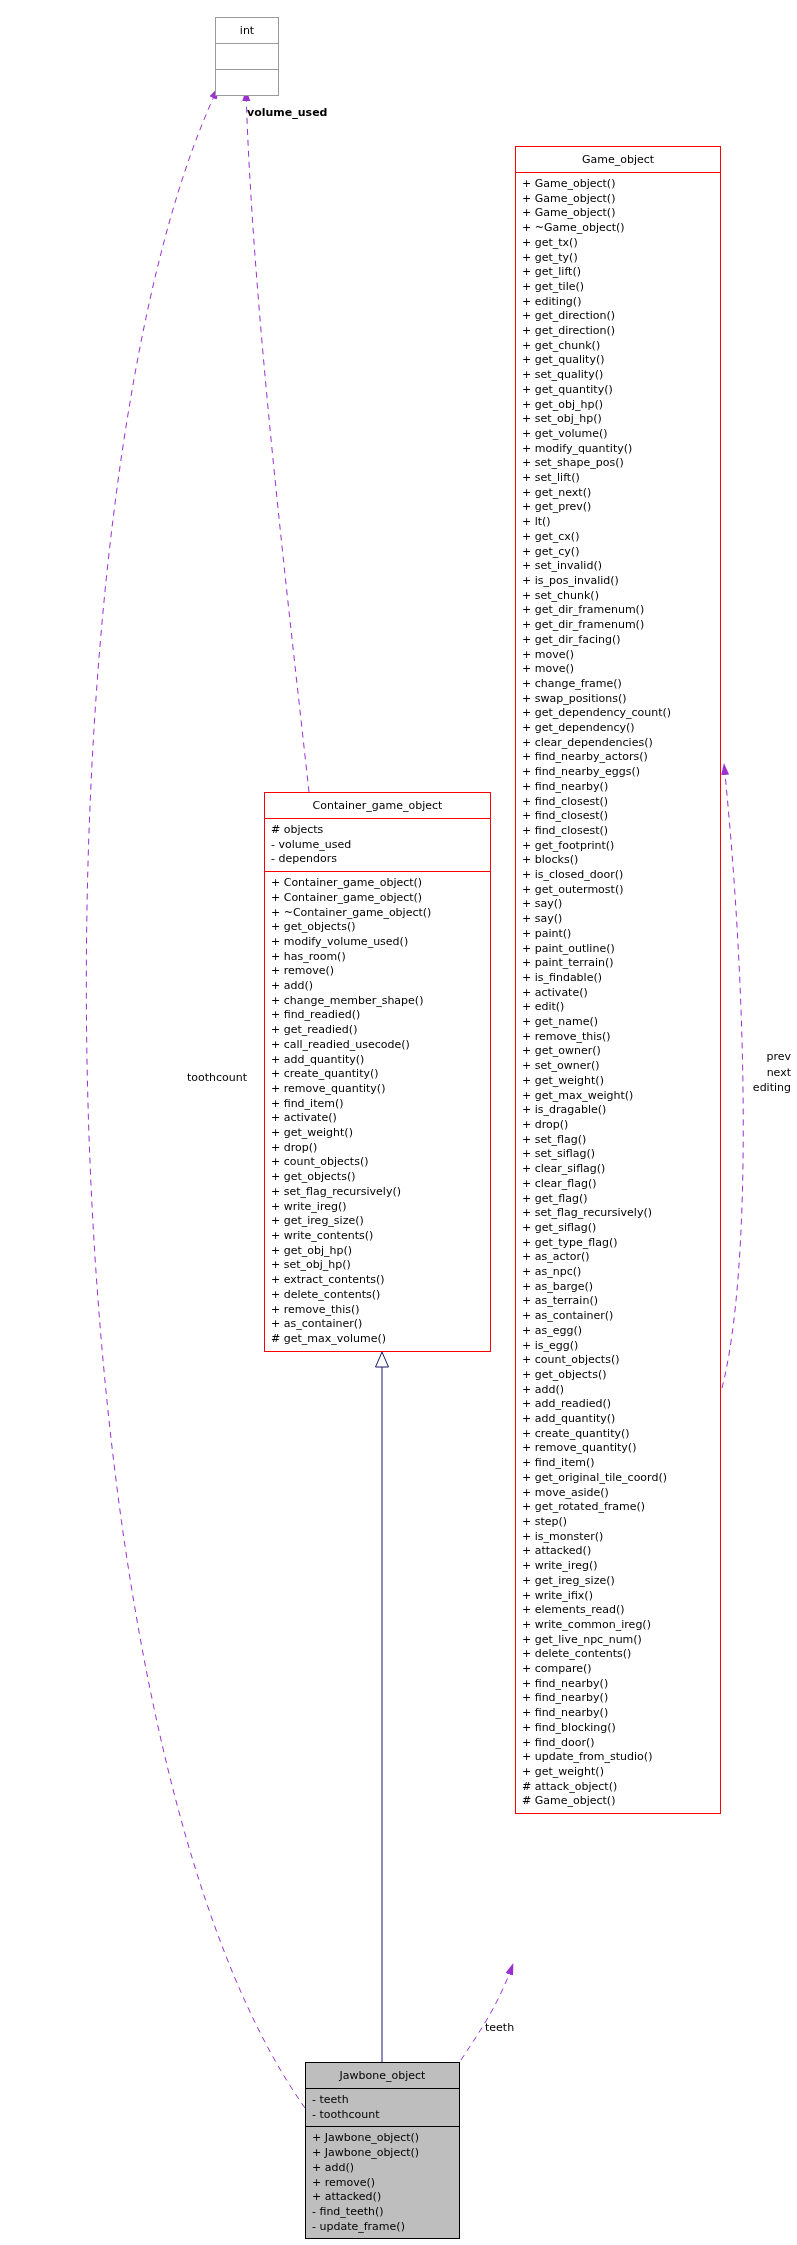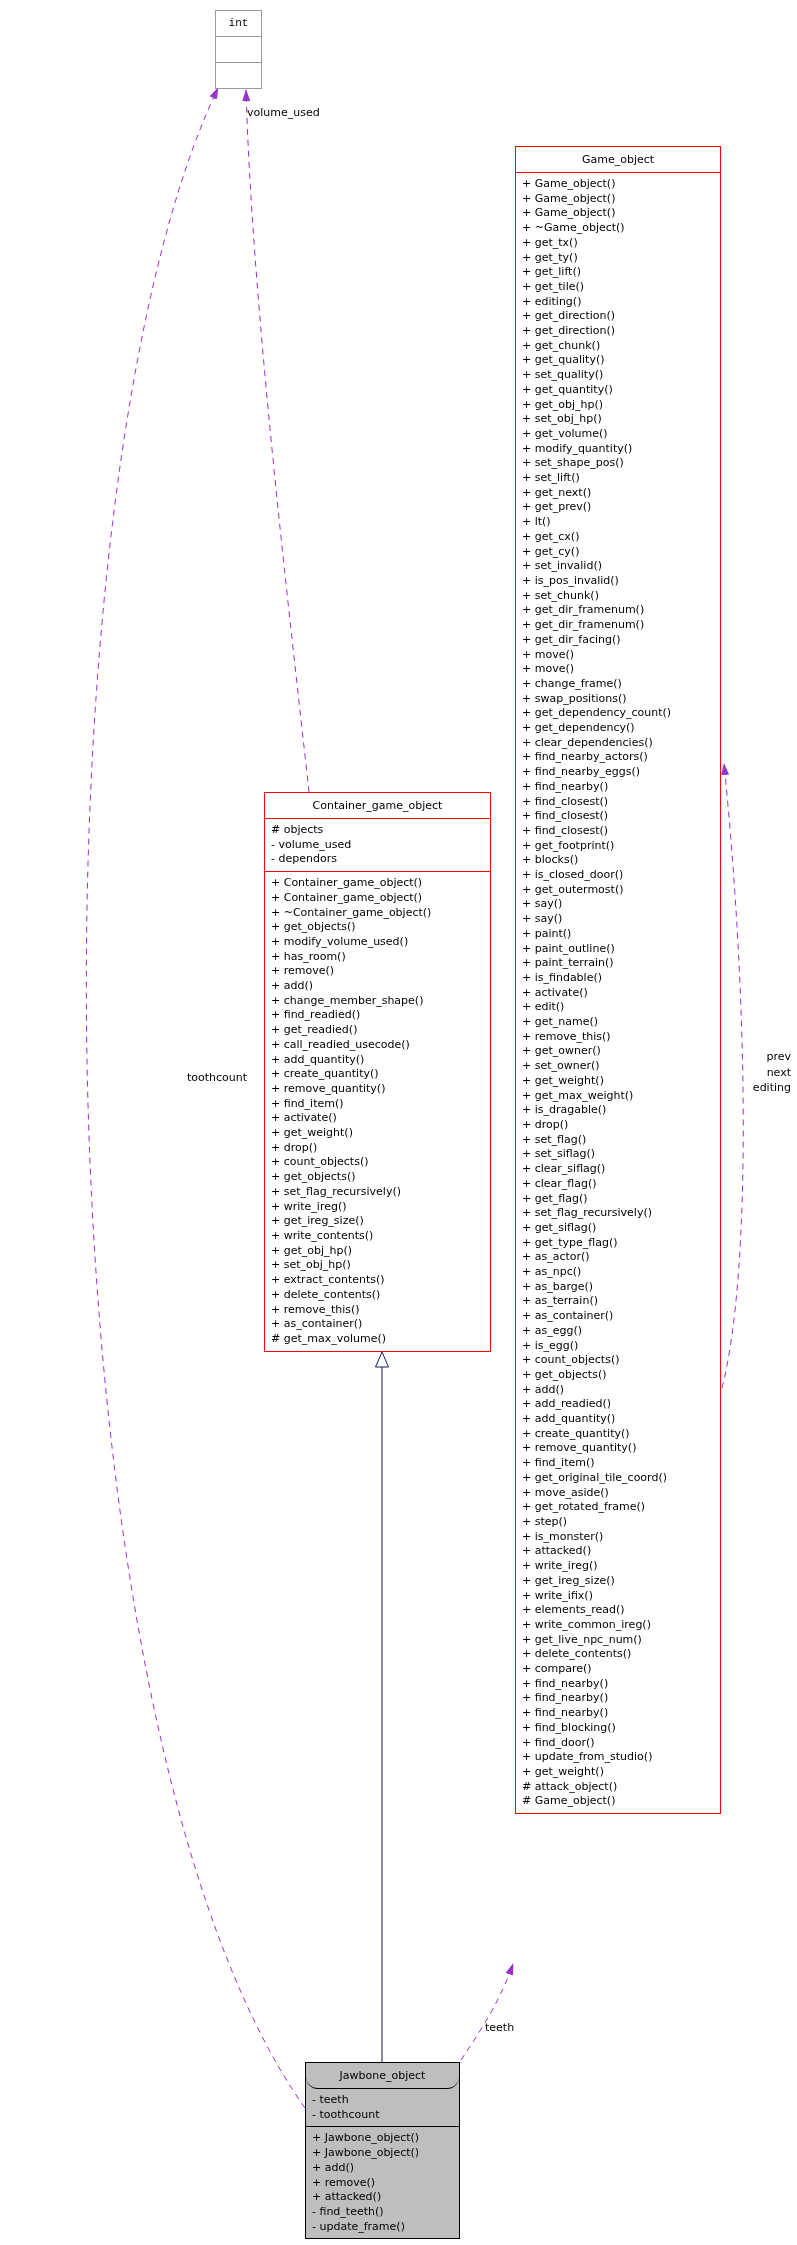--- a/index.html
+++ b/index.html
@@ -19,21 +19,21 @@
     font-family:"DejaVu Sans","Liberation Sans",sans-serif;
     font-size:11px;color:var(--text);
   }
   #edges{position:absolute;left:0;top:0;width:797px;height:2245px;}
   .uml-box{position:absolute;background:var(--node-fill);border:1px solid var(--class-border-linked);box-sizing:border-box;}
   .uml-box.plain{border-color:var(--class-border-plain);}
   .uml-box.focus{border-color:var(--focus-border);background:var(--focus-fill);}
   .uml-title{height:25px;line-height:25px;text-align:center;border-bottom:1px solid inherit;white-space:nowrap;overflow:hidden;}
   .uml-box .uml-title{border-bottom:1px solid var(--class-border-linked);}
   .uml-box.plain .uml-title{border-bottom-color:var(--class-border-plain);}
-  .uml-box.focus .uml-title{border-bottom-color:var(--focus-border);border-radius:12px;}
+  .uml-box.focus .uml-title{border-bottom-color:var(--focus-border);}
   .uml-section{padding:4px 5px 4px 6px;border-bottom:1px solid var(--class-border-linked);}
   .uml-box.plain .uml-section{border-bottom-color:var(--class-border-plain);}
   .uml-box.focus .uml-section{border-bottom-color:var(--focus-border);}
   .uml-section:last-child{border-bottom:none;}
   .member-row{line-height:14.7px;white-space:nowrap;}
   .empty-comp{height:17px;}
   .edge-label{position:absolute;white-space:nowrap;line-height:15.6px;}
   .edge-label.multi{text-align:right;}
   path.dashed{stroke:var(--edge-dashed);stroke-width:1;fill:none;stroke-dasharray:6,5;}
   path.solid-inherit{stroke:var(--edge-inheritance);stroke-width:1;fill:none;}
@@ -57,21 +57,21 @@
     <path class="dashed" d="M 722,1388 C 752,1270 748,1000 724,764" marker-end="url(#arrowhead-purple)"></path>
 
     <path class="dashed" d="M 309,792 C 288,600 252,300 246,90" marker-end="url(#arrowhead-purple)"></path>
 
     <path class="dashed" d="M 305,2108 C 30,1720 30,480 218,88" marker-end="url(#arrowhead-purple)"></path>
 
     <path class="solid-inherit" d="M 382,2062 L 382,1367"></path>
     <polygon class="inherit-head" points="382,1352 375.5,1367 388.5,1367"></polygon>
   </svg>
 
-  <div class="uml-box plain" style="left:215px;top:10px;width:47px;font-family:Liberation Mono, monospace;">
+  <div class="uml-box plain" style="left:215px;top:17px;width:64px;">
     <div class="uml-title">int</div>
     <div class="uml-section empty-comp"></div>
     <div class="uml-section empty-comp"></div>
   </div>
 
   <div class="uml-box" style="left:515px;top:146px;width:206px;">
     <div class="uml-title">Game_object</div>
     <div class="uml-section">
         <div class="member-row">+ Game_object()</div>
         <div class="member-row">+ Game_object()</div>
@@ -240,21 +240,21 @@
         <div class="member-row">+ Jawbone_object()</div>
         <div class="member-row">+ Jawbone_object()</div>
         <div class="member-row">+ add()</div>
         <div class="member-row">+ remove()</div>
         <div class="member-row">+ attacked()</div>
         <div class="member-row">- find_teeth()</div>
         <div class="member-row">- update_frame()</div>
       </div>
   </div>
 
-  <div class="edge-label" style="left:247px;top:105px;">volume_used</div>
+  <div class="edge-label" style="left:247px;top:105px;font-weight:bold;">volume_used</div>
   <div class="edge-label" style="left:187px;top:1070px;">toothcount</div>
   <div class="edge-label" style="left:485px;top:2020px;">teeth</div>
   <div class="edge-label multi" style="left:743px;top:1049px;width:48px;">
     <div>prev</div>
     <div>next</div>
     <div>editing</div>
   </div>
 
 </div>
 

